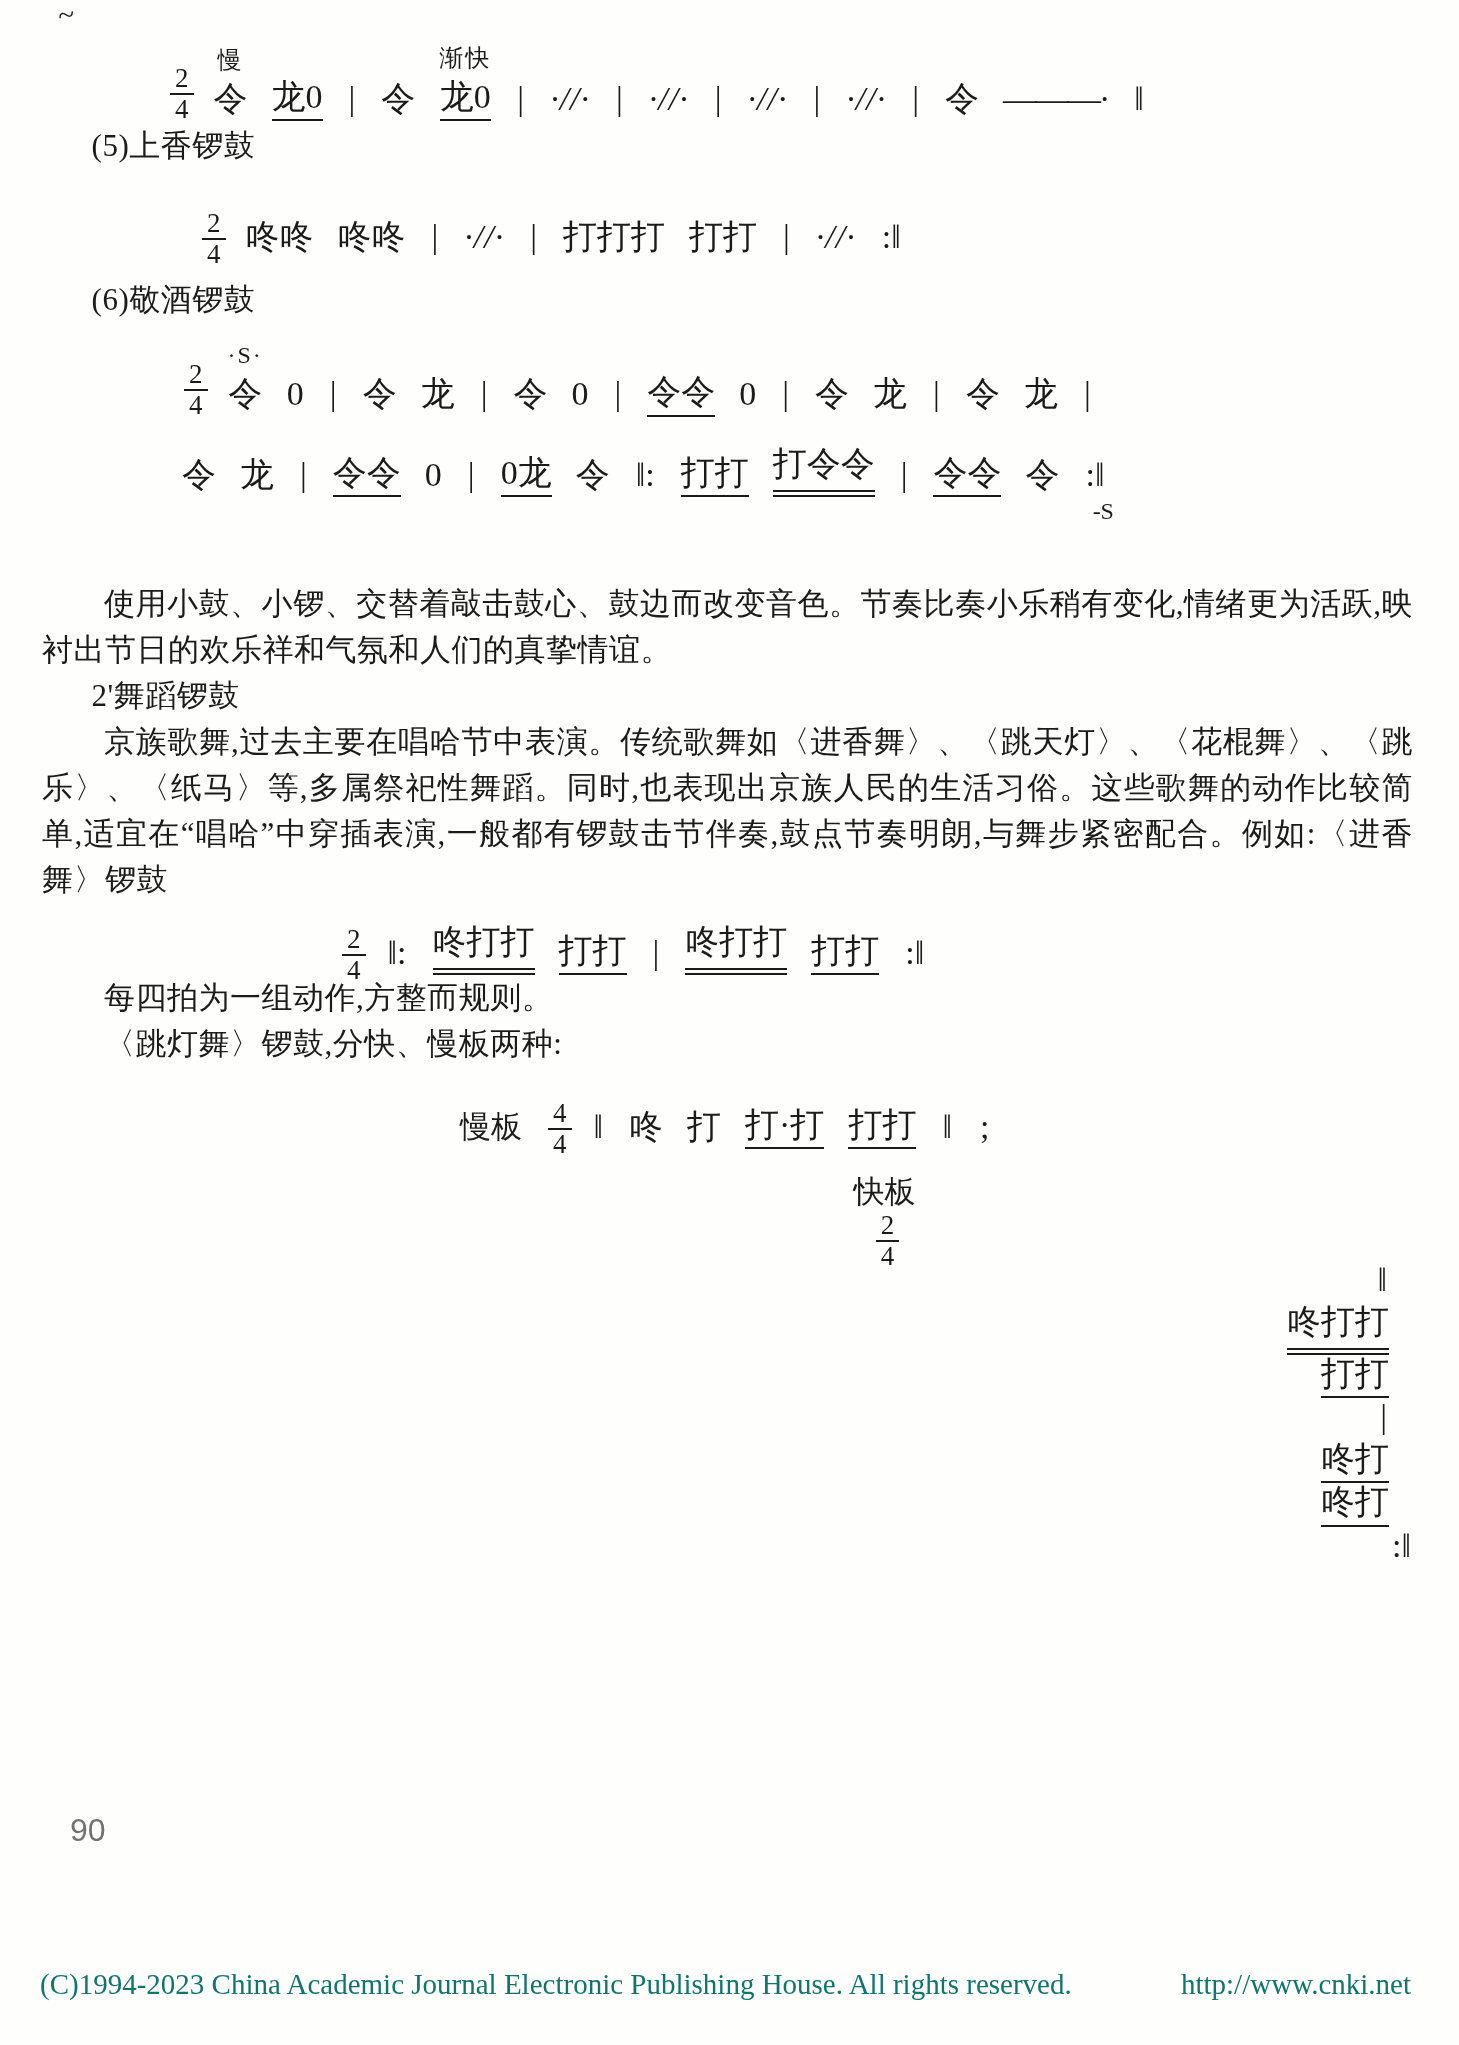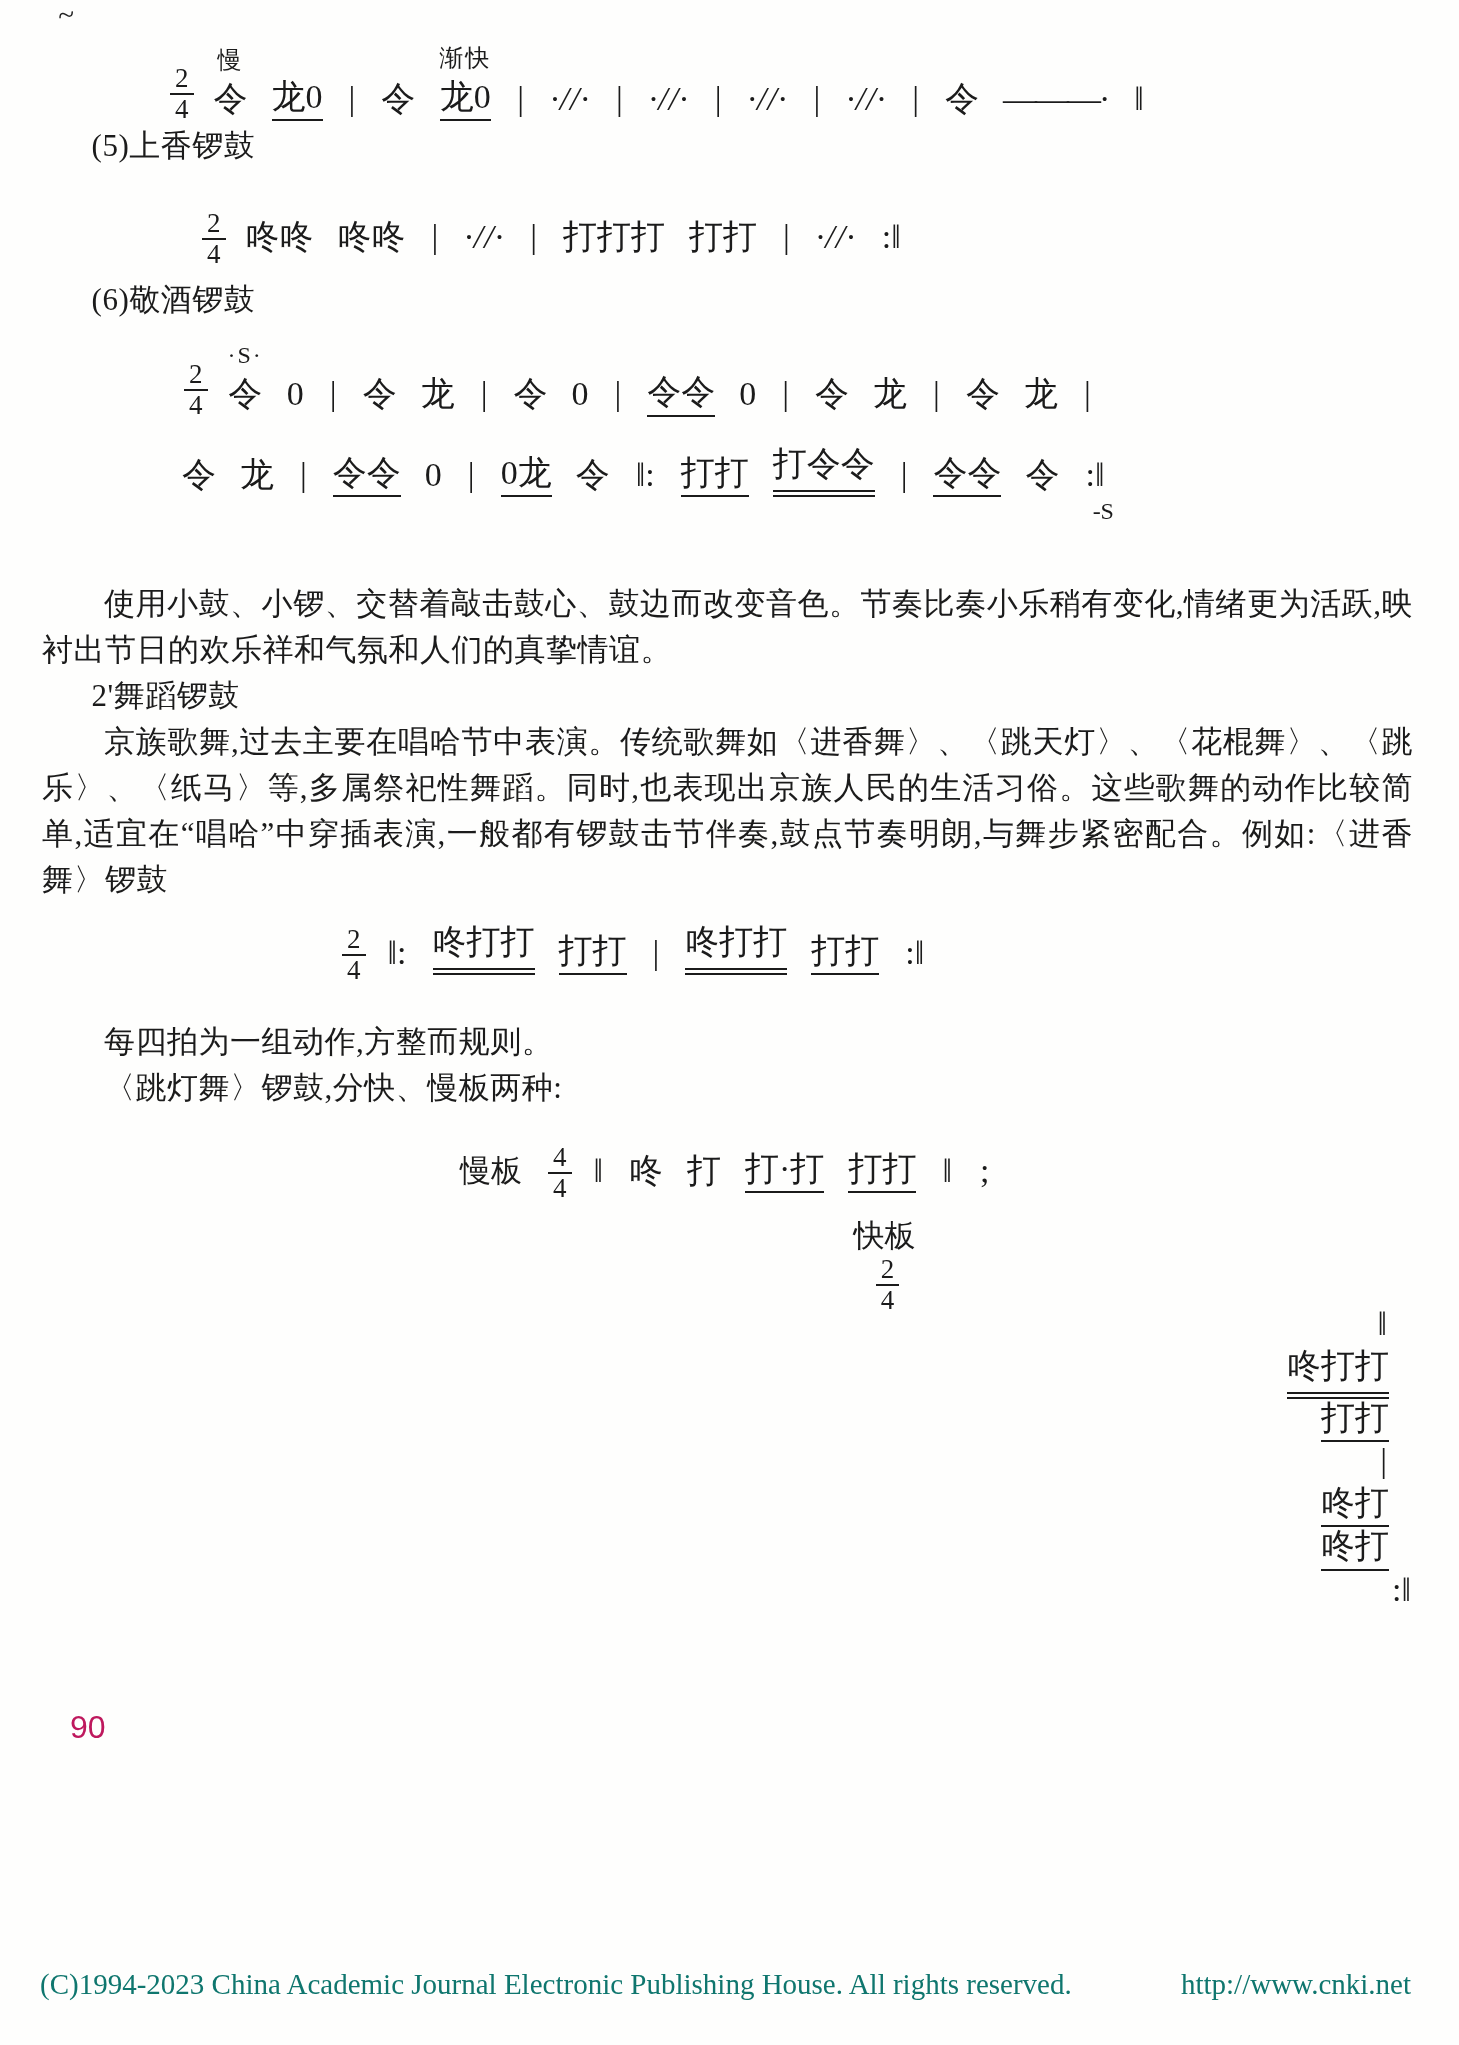--- a/index.html
+++ b/index.html
@@ -55,25 +55,25 @@
   .score-2{margin:20px 0 0 142px;}
   .score-3{margin:28px 0 0 140px;}
   .score-4{margin:12px 0 0 300px;}
   .score-5{margin:22px 0 0 418px;}
   .score-6{margin:18px 0 0 340px;flex-direction:column;}
   .mt-p1{margin-top:56px;}
   .mt-h5{margin-top:2px;}
   .mt-p2{margin-top:68px;}
   .mt-h6{margin-top:18px;}
   .mt-p3{margin-top:84px;}
-  .mt-p6{margin-top:44px;}
+  .mt-p6{}
   .page-number{
-    position:absolute;left:70px;top:1709px;
+    position:absolute;left:70px;top:1812px;
     font-family:"Liberation Sans","DejaVu Sans",sans-serif;
-    font-size:32px;color:#be185d;
+    font-size:32px;color:#737373;
   }
   .footer{
     position:absolute;left:40px;right:48px;top:1968px;
     display:flex;justify-content:space-between;
     font-size:29px;color:#0f766e;
     font-family:"Liberation Serif","DejaVu Serif",serif;
   }
 </style>
 </head>
 <body>

